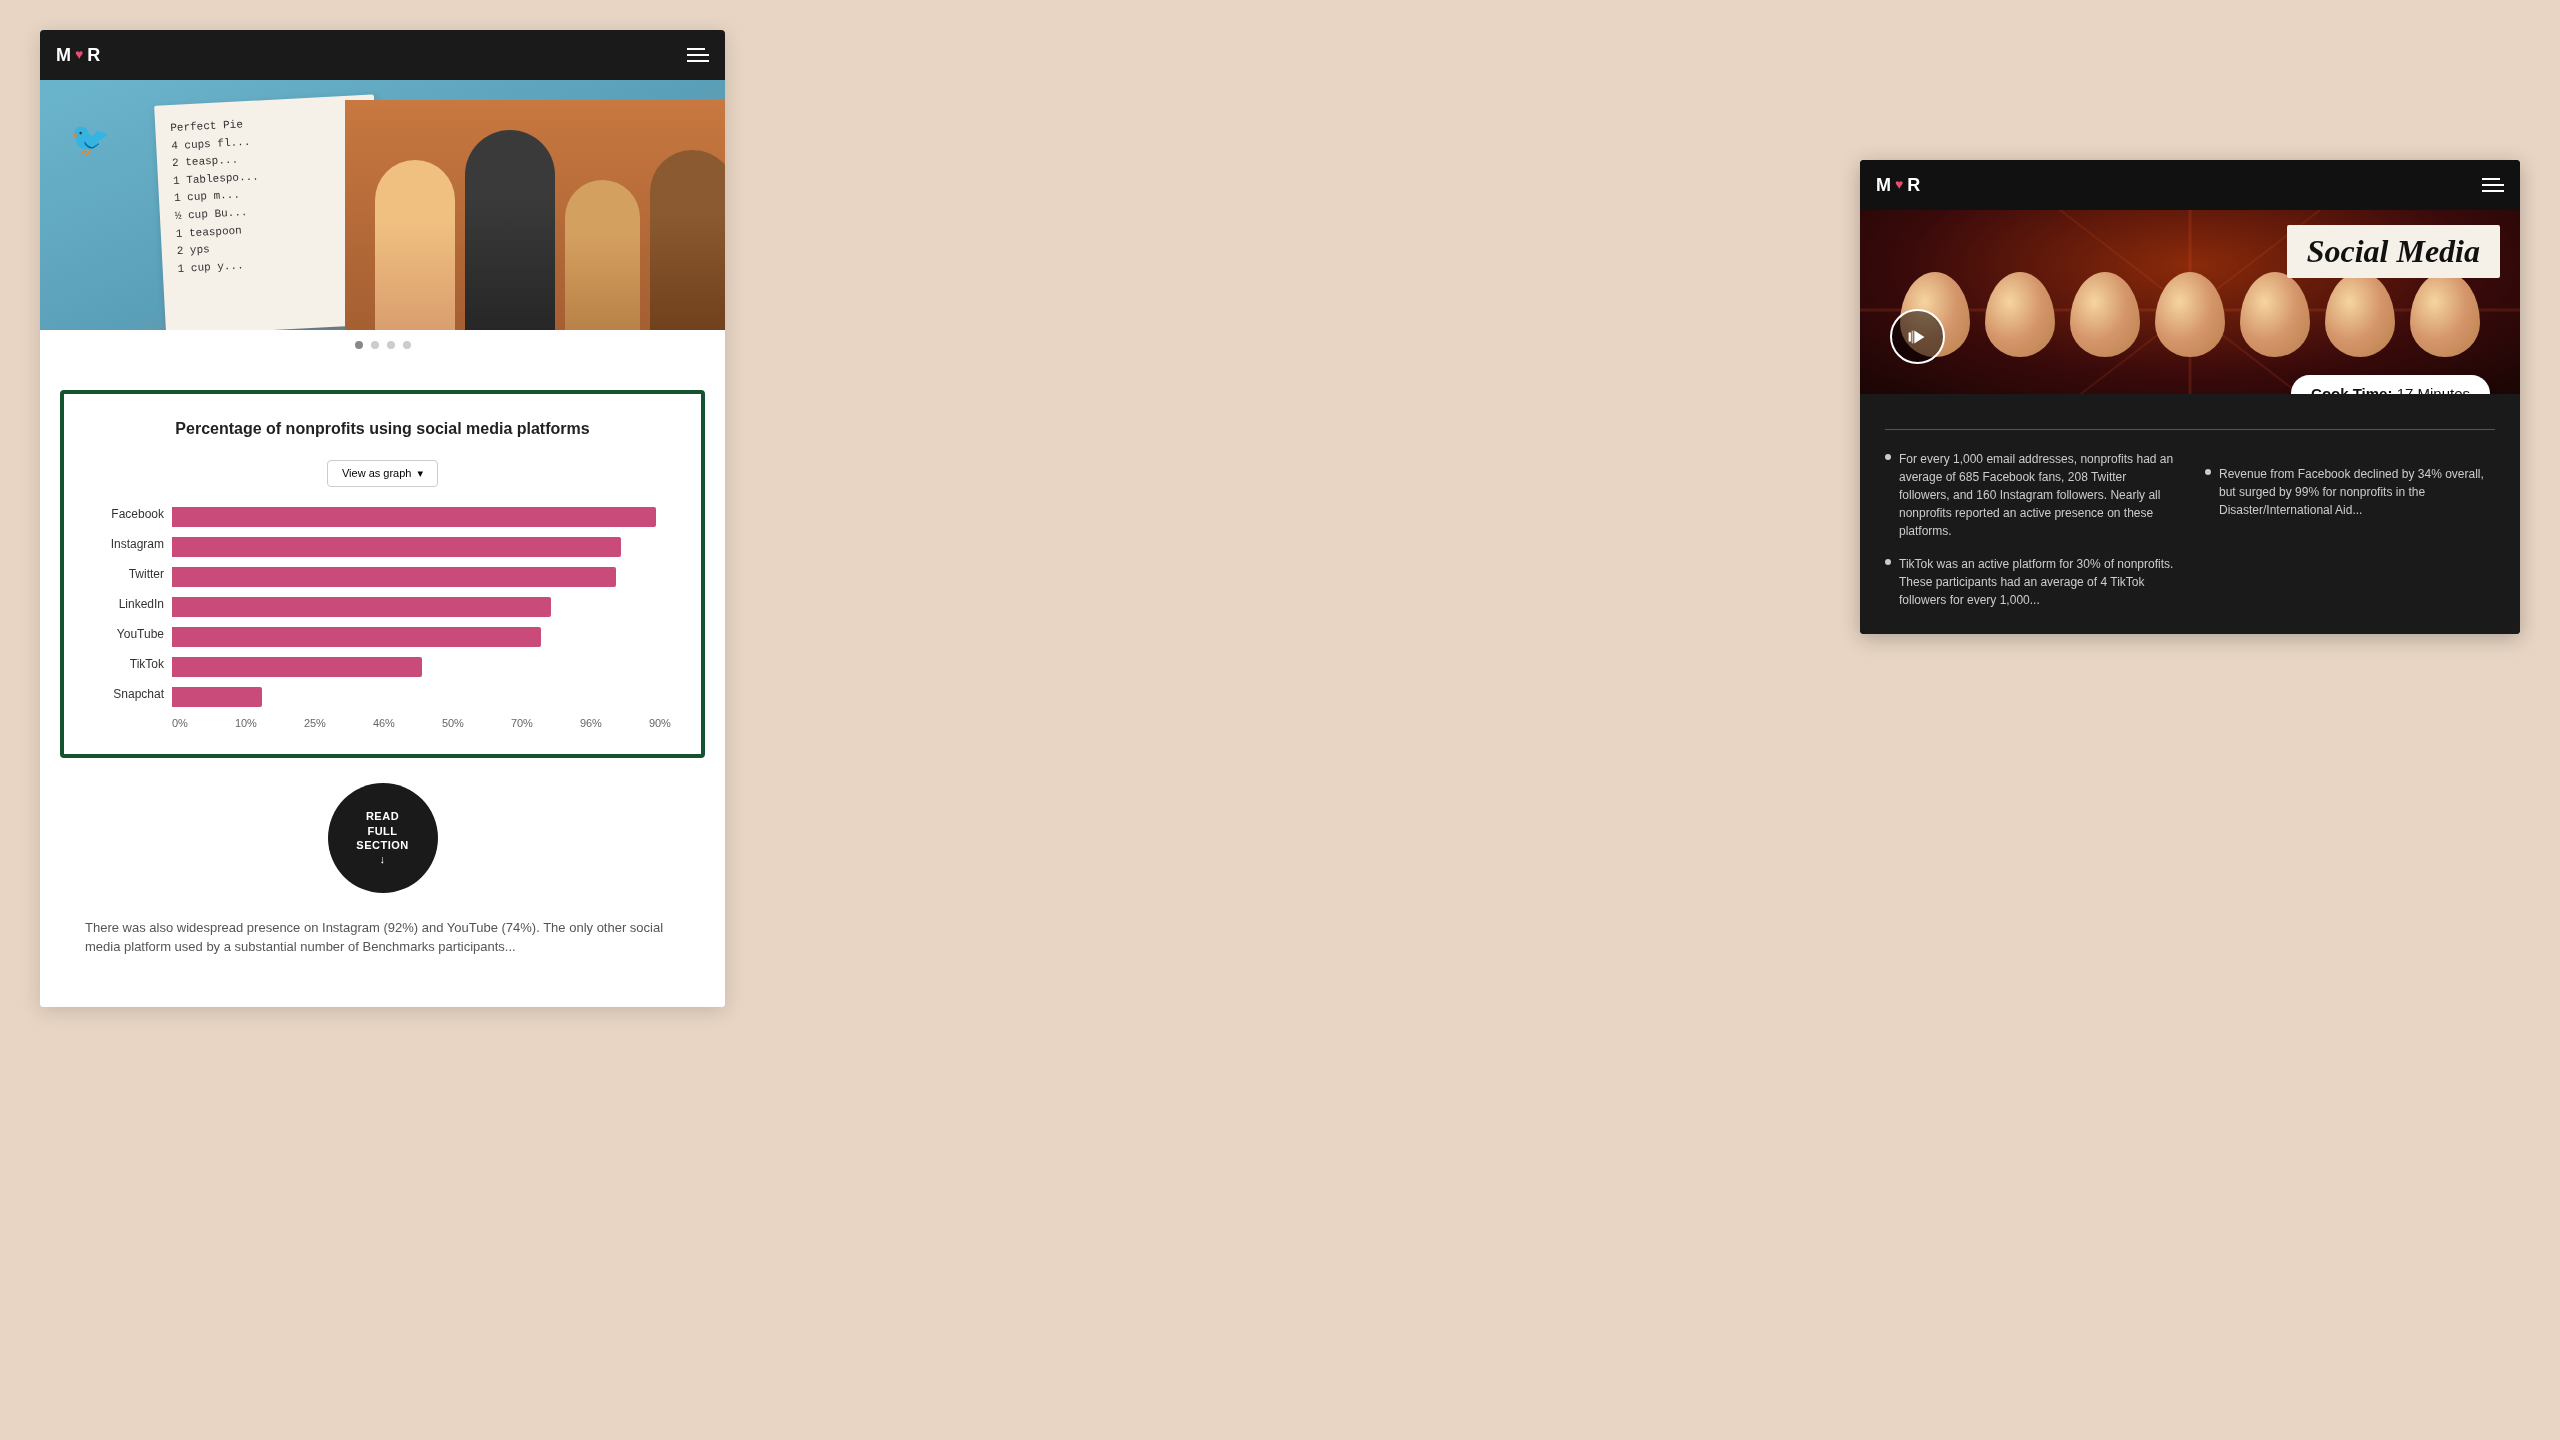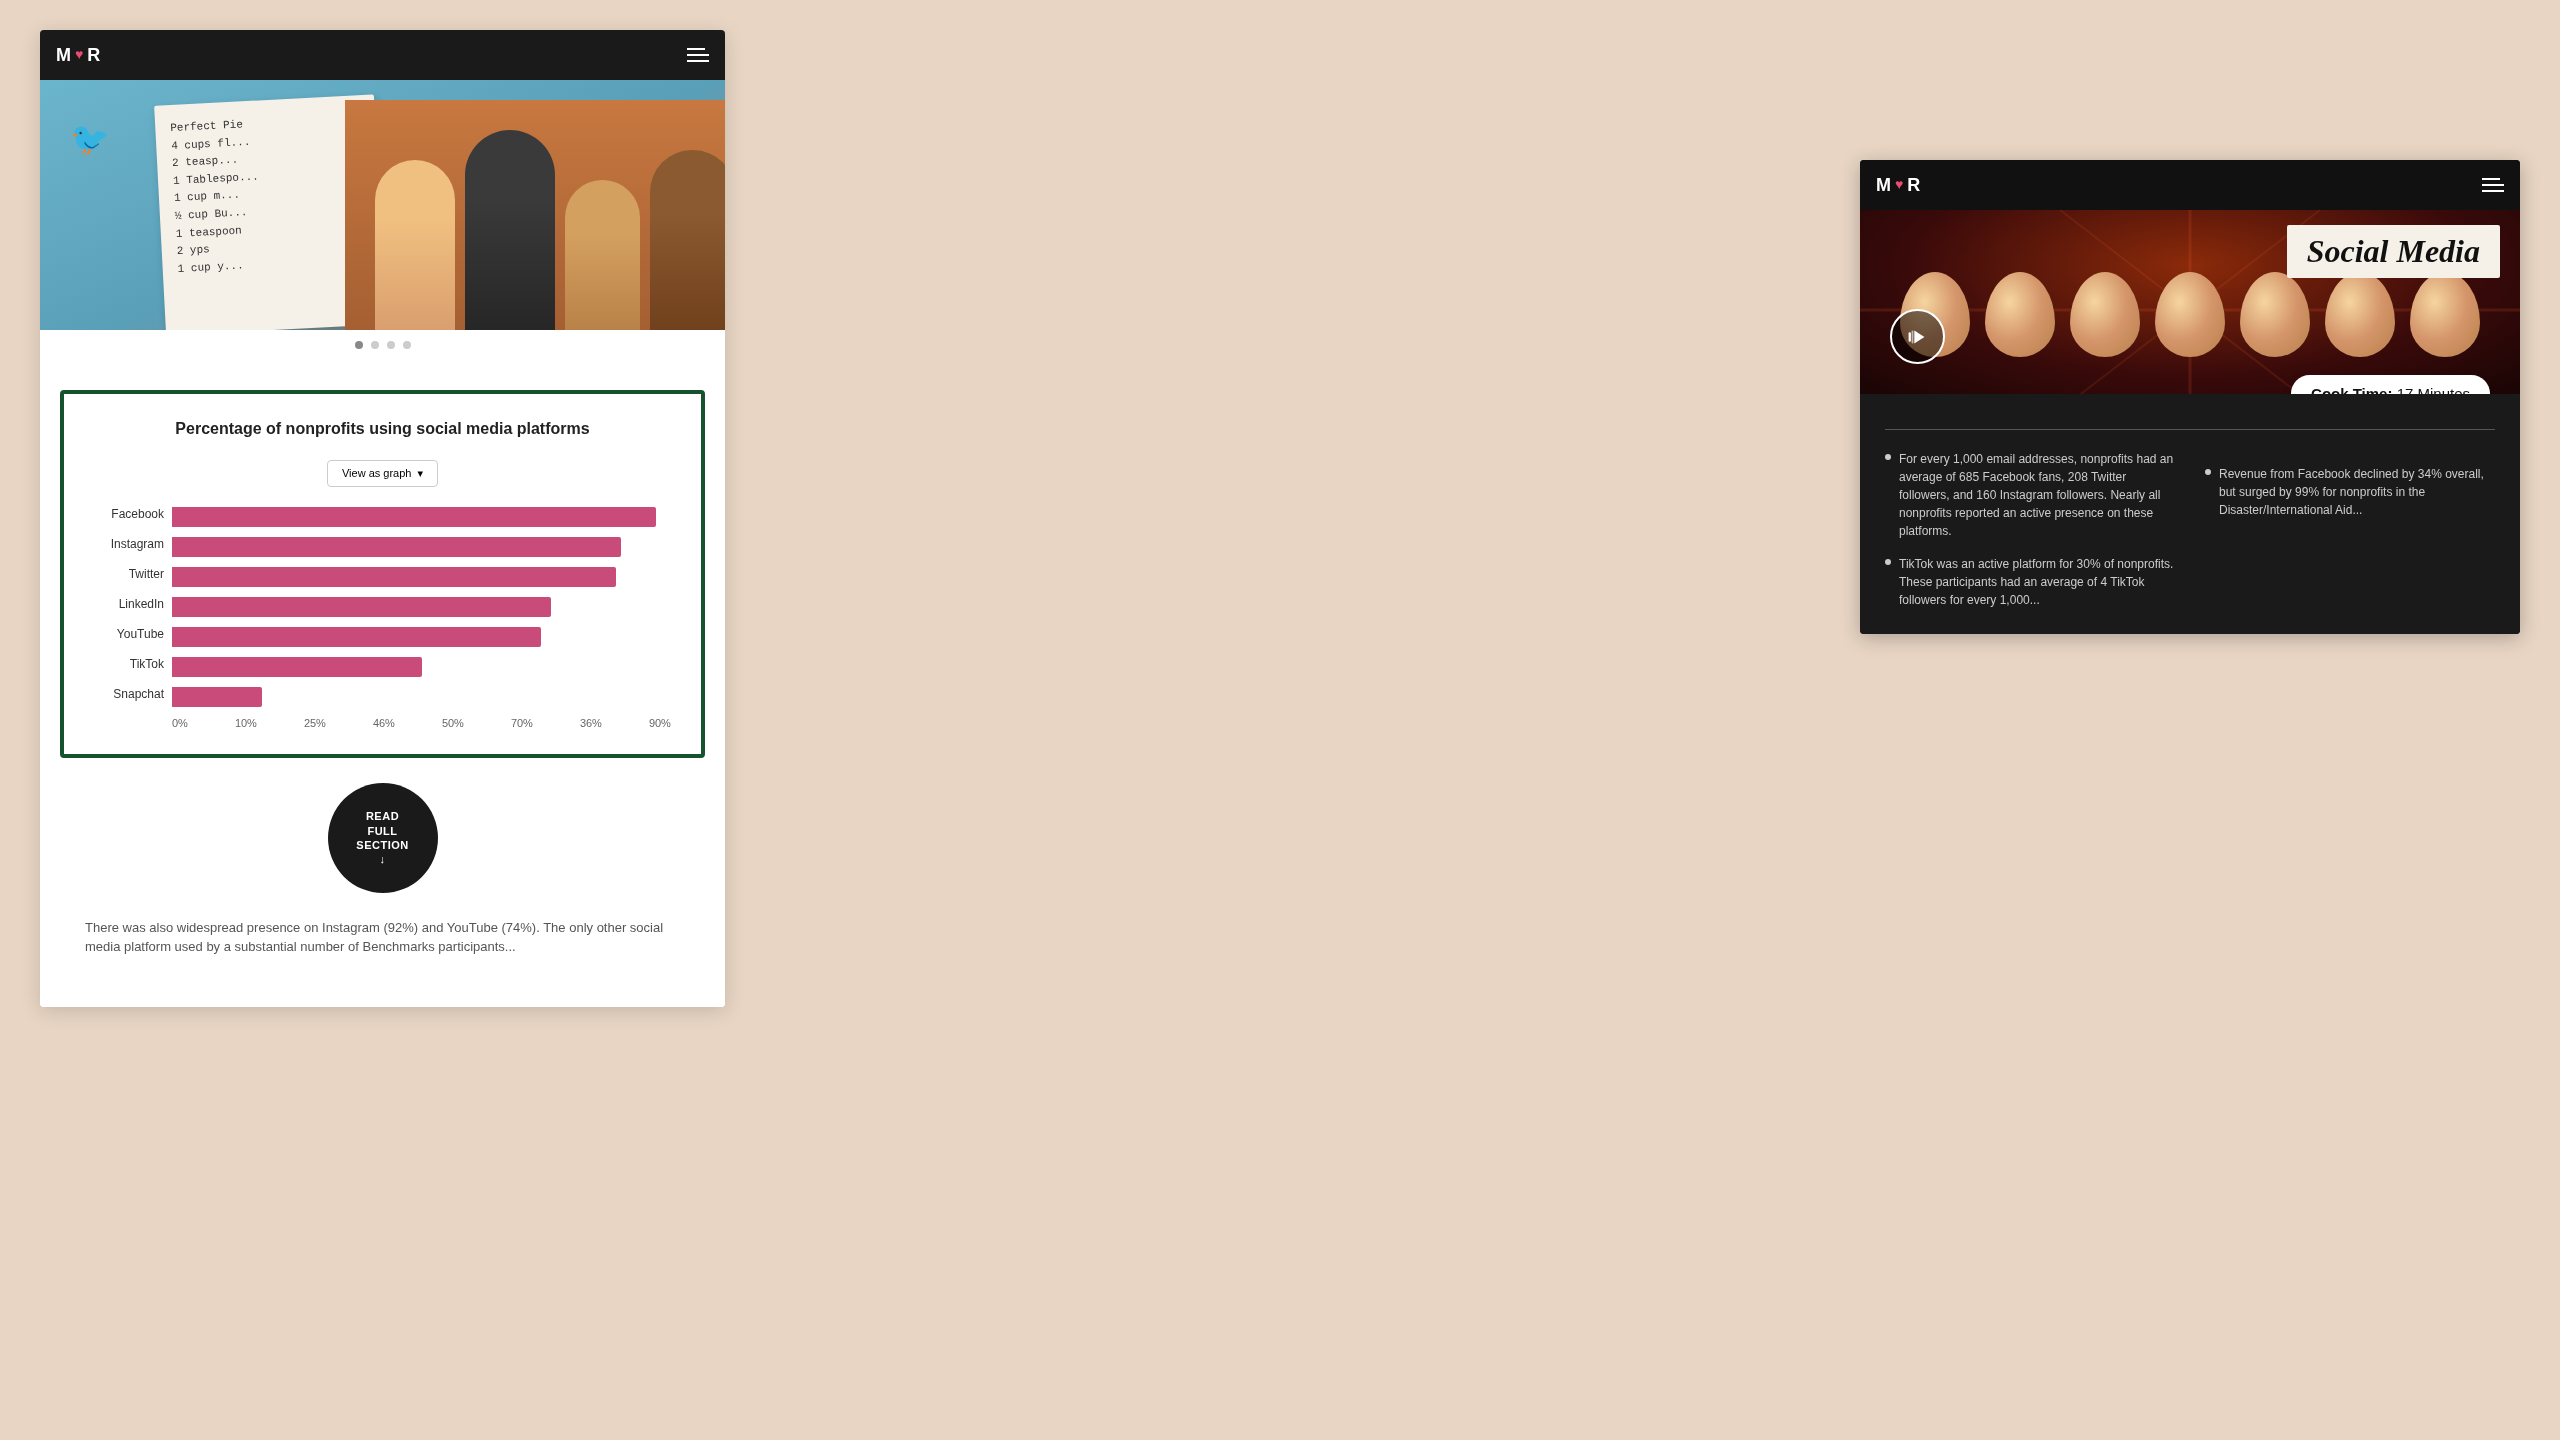--- a/index.html
+++ b/index.html
@@ -533,21 +533,21 @@
           </div>
         </div>
 
         <div class="x-axis">
           <span class="x-label">0%</span>
           <span class="x-label">10%</span>
           <span class="x-label">25%</span>
           <span class="x-label">46%</span>
           <span class="x-label">50%</span>
           <span class="x-label">70%</span>
-          <span class="x-label">36%</span>
+          <span class="x-label">96%</span>
           <span class="x-label">90%</span>
         </div>
       </div>
     </div>
 
     <div style="position:relative;height:80px;">
       <div class="read-full-btn" style="position:absolute;bottom:-55px;left:50%;transform:translateX(-50%);">
         <span>READ</span>
         <span>FULL</span>
         <span>SECTION</span>

